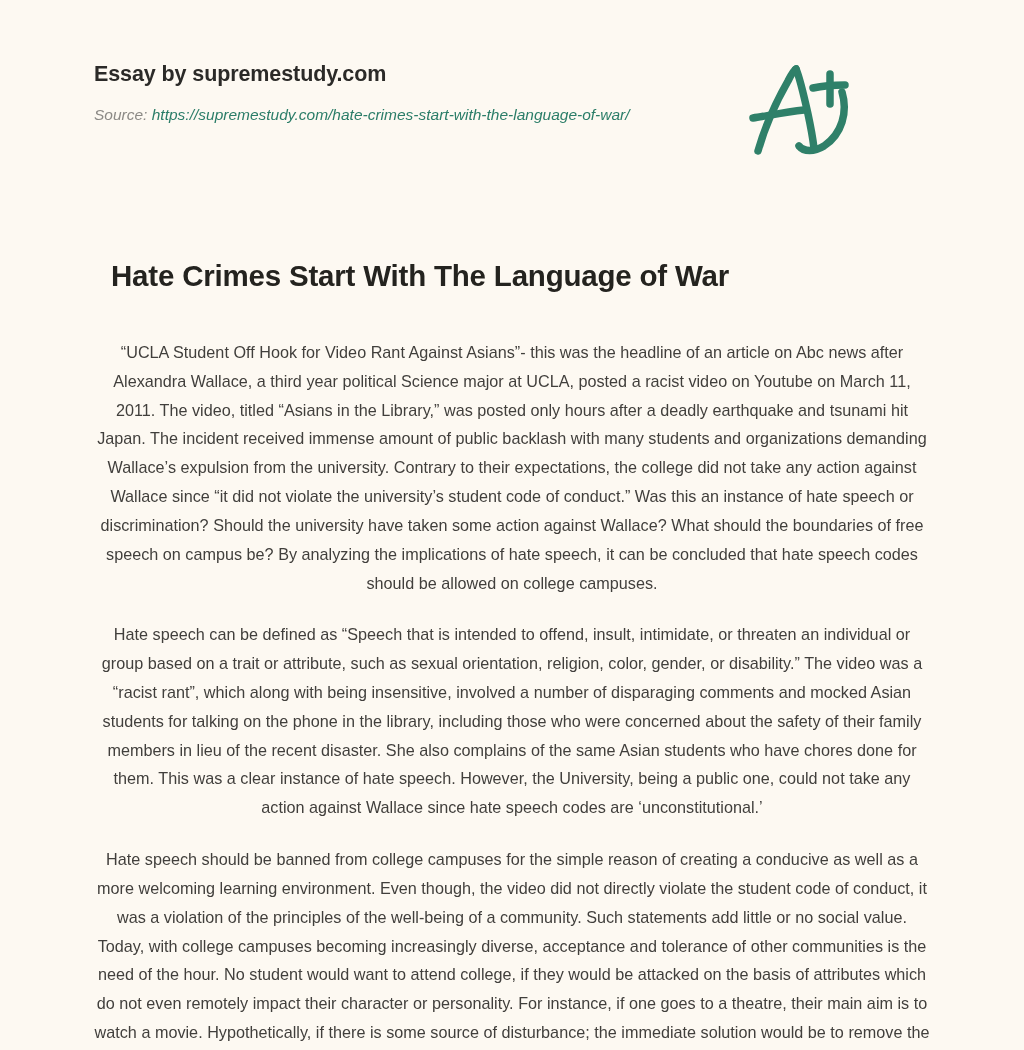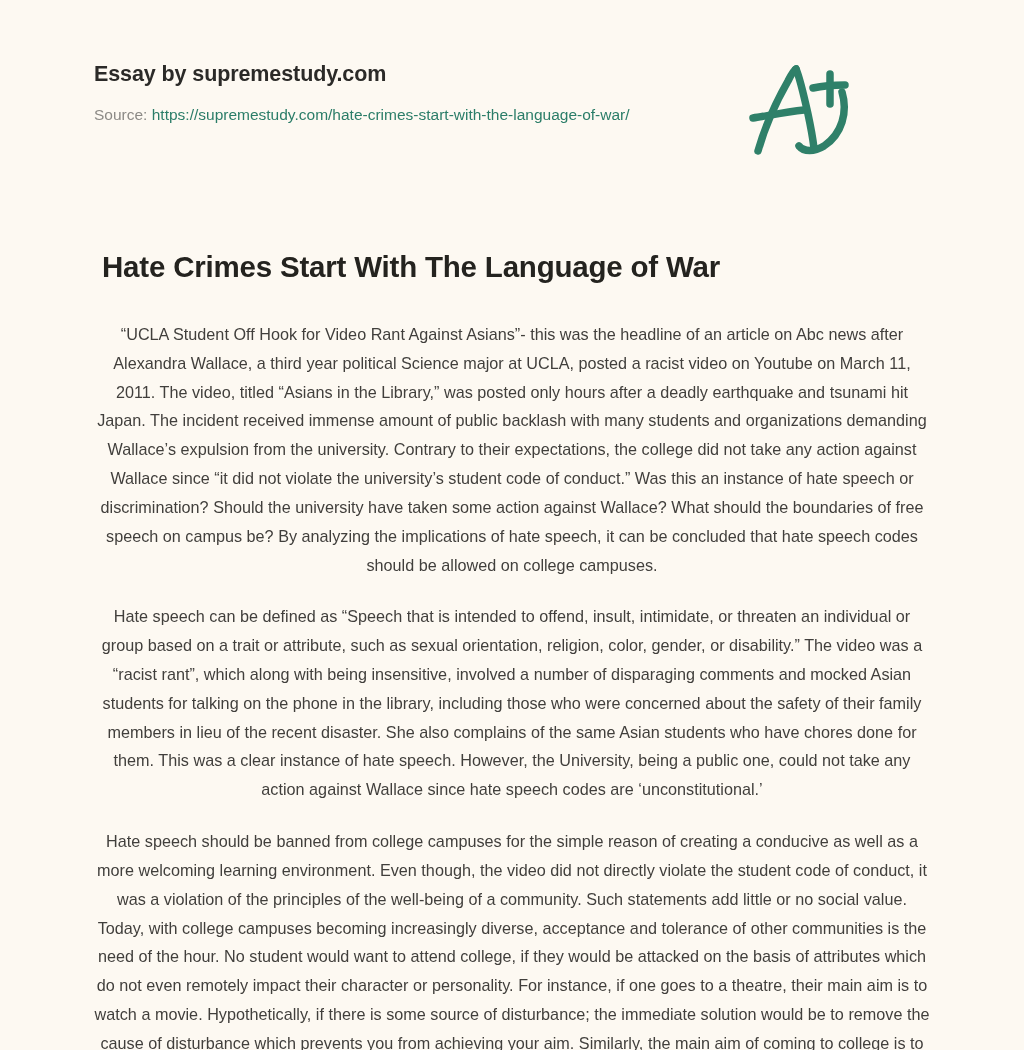--- a/index.html
+++ b/index.html
@@ -38,20 +38,21 @@
     letter-spacing: -0.1px;
     line-height: 1.2;
     margin: 0;
   }
 
   .source-line {
     margin-top: 17px;
     font-size: 15.5px;
     line-height: 1.3;
     white-space: nowrap;
+    font-style: italic;
   }
   .source-label {
     color: #8c8a86;
   }
   .source-url {
     color: #2b7d68;
     text-decoration: none;
   }
 
   
@@ -63,21 +64,21 @@
     height: 110px;
   }
   .logo svg {
     display: block;
     width: 120px;
     height: 110px;
   }
 
   
   .title {
-    margin: 8px;
+    margin: 17px;
     padding-top: 113px;
     font-size: 29.5px;
     font-weight: bold;
     letter-spacing: -0.2px;
     color: #24231f;
     line-height: 1.25;
   }
 
   
   .body-copy {

